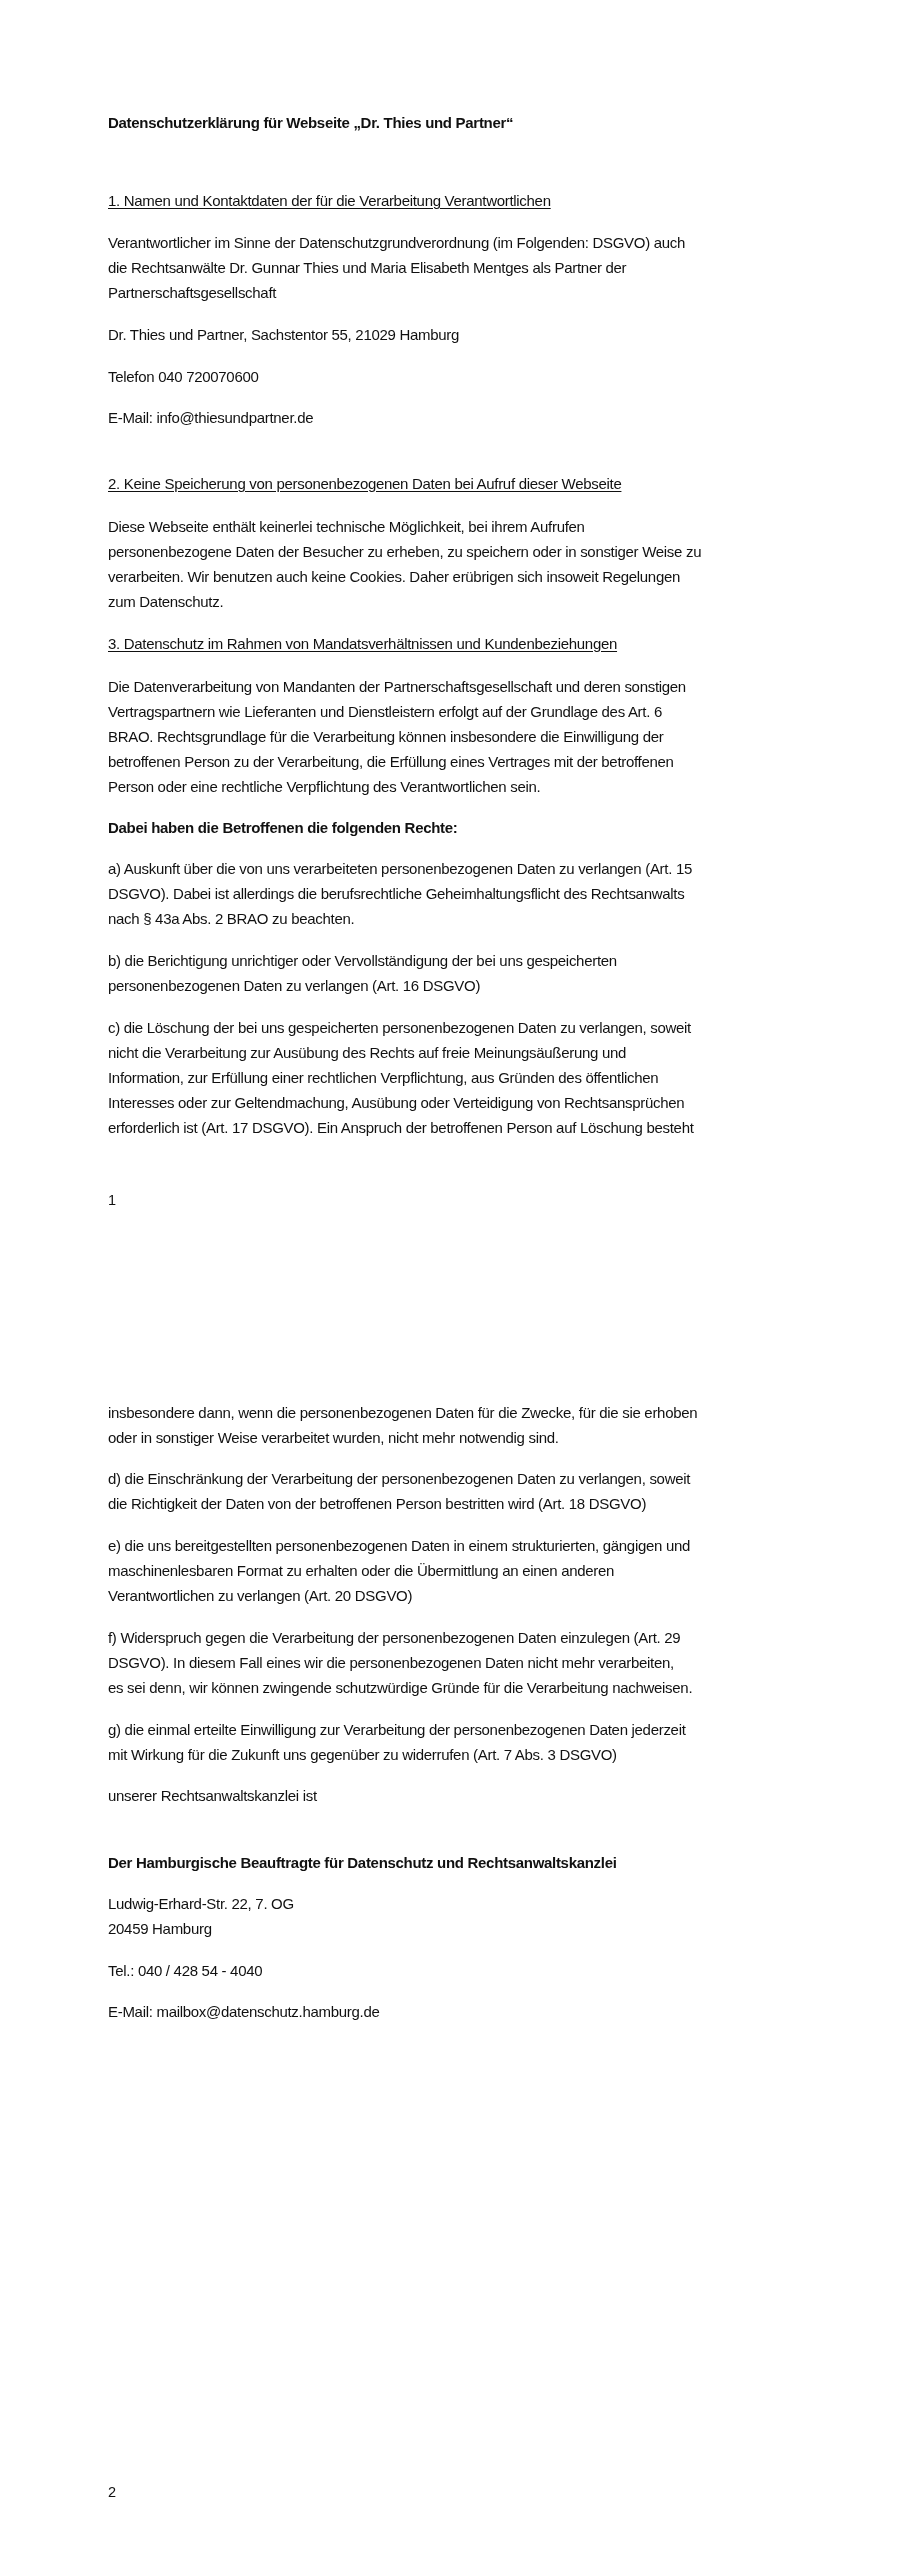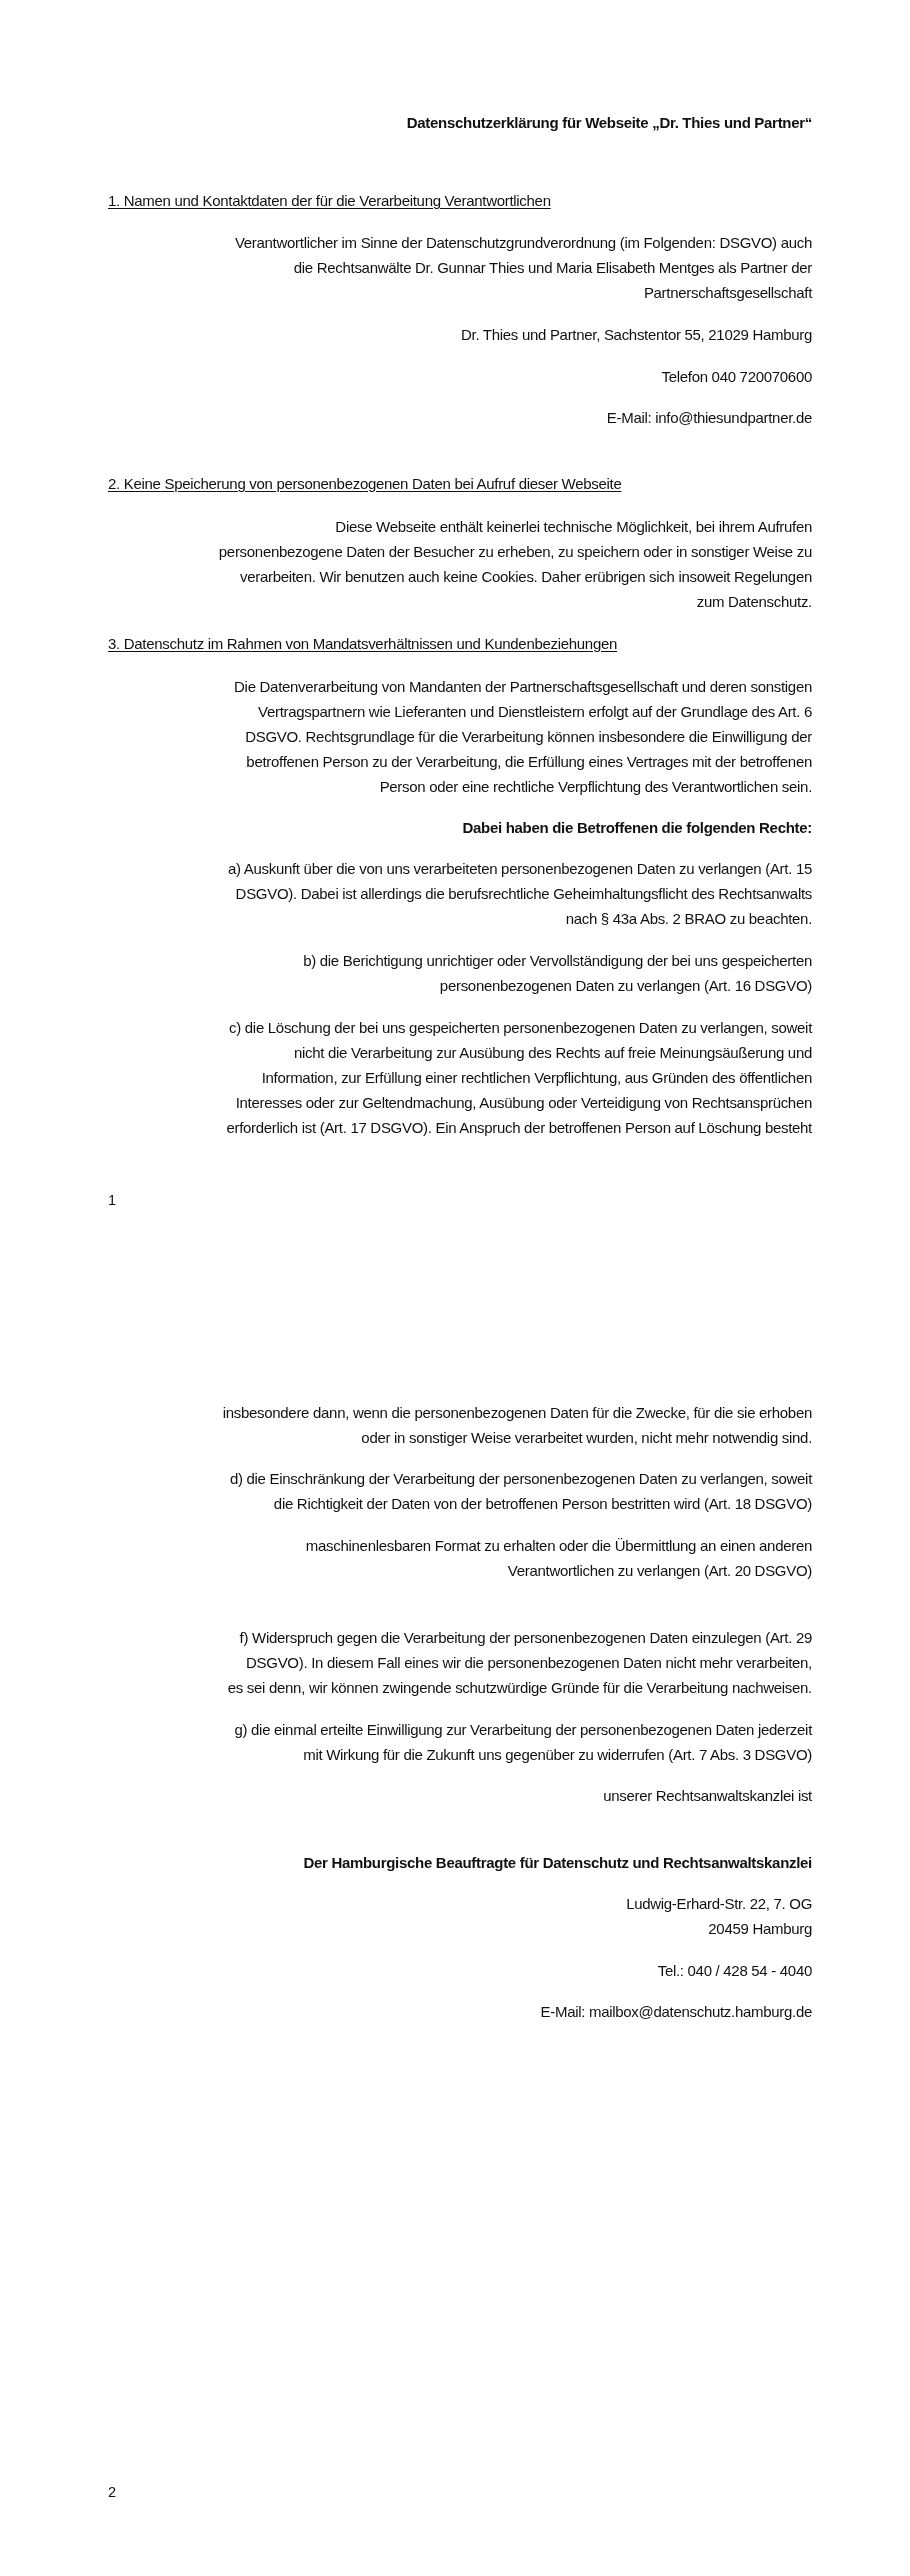--- a/index.html
+++ b/index.html
@@ -5,21 +5,21 @@
   html, body { margin: 0; padding: 0; background: #ffffff; }
   body {
     width: 911px; height: 2576px; position: relative; overflow: hidden;
     font-family: "Liberation Sans", sans-serif; color: #111111;
   }
   .blk {
     position: absolute; left: 108px; width: 704px;
     font-size: 15px; line-height: 25px; letter-spacing: -0.3px;
     white-space: nowrap;
   }
-  .blk .ln { display: block; height: 25px; text-align: right; }
+  .blk .ln { display: block; height: 25px; }
   .bold { font-weight: bold; }
   .ul { text-decoration: underline; text-underline-offset: 2.3px; }
   .pgnum { position: absolute; left: 108px; font-size: 14.5px; line-height: 18.4px; }
 </style>
 </head>
 <body>
 
 <div class="blk bold" style="top:110px">
   <span class="ln">Datenschutzerklärung für Webseite „Dr. Thies und Partner“</span>
 </div>
@@ -55,21 +55,21 @@
   <span class="ln">zum Datenschutz.</span>
 </div>
 
 <div class="blk ul" style="top:631px">
   <span>3. Datenschutz im Rahmen von Mandatsverhältnissen und Kundenbeziehungen</span>
 </div>
 
 <div class="blk" style="top:674px">
   <span class="ln">Die Datenverarbeitung von Mandanten der Partnerschaftsgesellschaft und deren  sonstigen</span>
   <span class="ln">Vertragspartnern wie Lieferanten und Dienstleistern erfolgt auf der Grundlage des Art. 6</span>
-  <span class="ln">DSGVO. Rechtsgrundlage für die Verarbeitung können insbesondere die Einwilligung der</span>
+  <span class="ln">BRAO. Rechtsgrundlage für die Verarbeitung können insbesondere die Einwilligung der</span>
   <span class="ln">betroffenen Person zu der Verarbeitung, die Erfüllung eines Vertrages mit der betroffenen</span>
   <span class="ln">Person oder eine rechtliche Verpflichtung des Verantwortlichen sein.</span>
 </div>
 
 <div class="blk bold" style="top:815px">
   <span class="ln">Dabei haben die Betroffenen die folgenden Rechte:</span>
 </div>
 
 <div class="blk" style="top:856px">
   <span class="ln">a) Auskunft über die von uns verarbeiteten personenbezogenen Daten zu verlangen (Art. 15</span>
@@ -96,20 +96,21 @@
   <span class="ln">insbesondere dann, wenn die personenbezogenen Daten für die Zwecke, für die sie erhoben</span>
   <span class="ln">oder in sonstiger Weise verarbeitet wurden, nicht mehr notwendig sind.</span>
 </div>
 
 <div class="blk" style="top:1466px">
   <span class="ln">d) die Einschränkung der Verarbeitung der personenbezogenen Daten zu verlangen, soweit</span>
   <span class="ln">die Richtigkeit der Daten von der betroffenen Person bestritten wird (Art. 18 DSGVO)</span>
 </div>
 
 <div class="blk" style="top:1533px">
+  <span class="ln">e) die uns bereitgestellten personenbezogenen Daten in einem strukturierten, gängigen und</span>
   <span class="ln">maschinenlesbaren Format zu erhalten oder die Übermittlung an einen anderen</span>
   <span class="ln">Verantwortlichen zu verlangen (Art. 20 DSGVO)</span>
 </div>
 
 <div class="blk" style="top:1625px">
   <span class="ln">f) Widerspruch gegen die Verarbeitung der personenbezogenen Daten einzulegen (Art. 29</span>
   <span class="ln">DSGVO). In diesem Fall eines wir die personenbezogenen Daten nicht mehr verarbeiten,</span>
   <span class="ln">es sei denn, wir können zwingende schutzwürdige Gründe für die Verarbeitung nachweisen.</span>
 </div>
 

